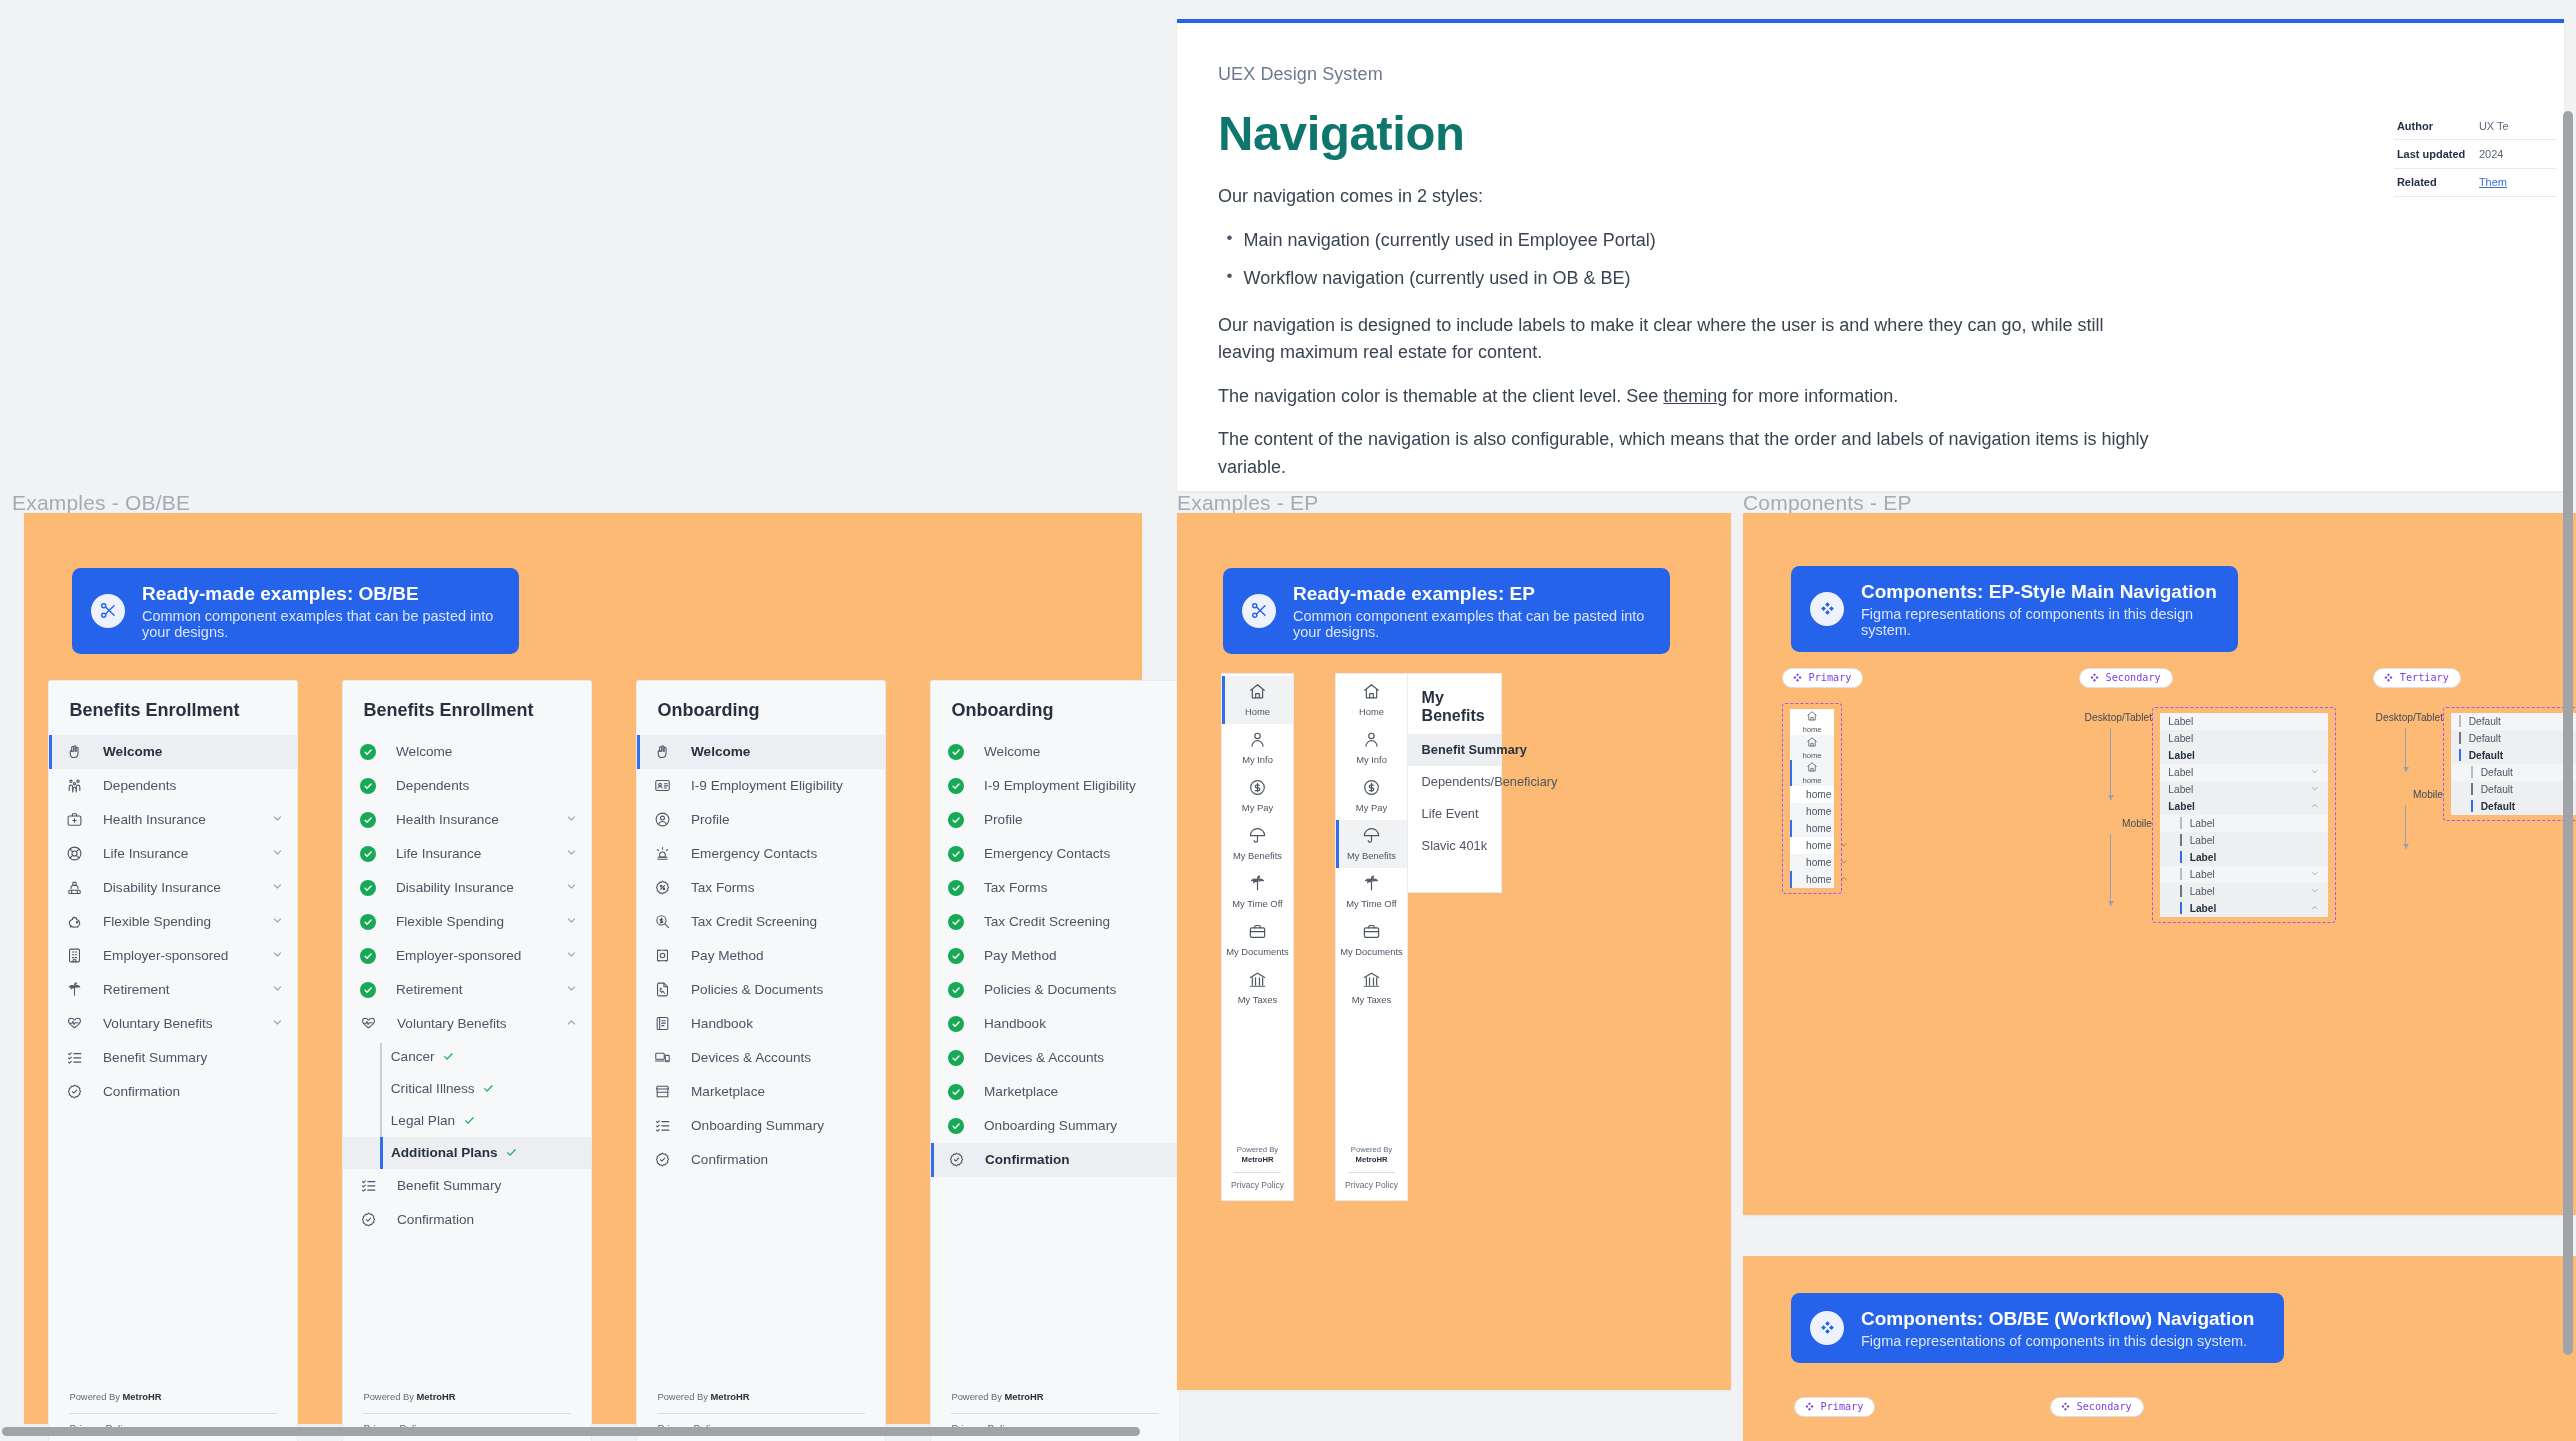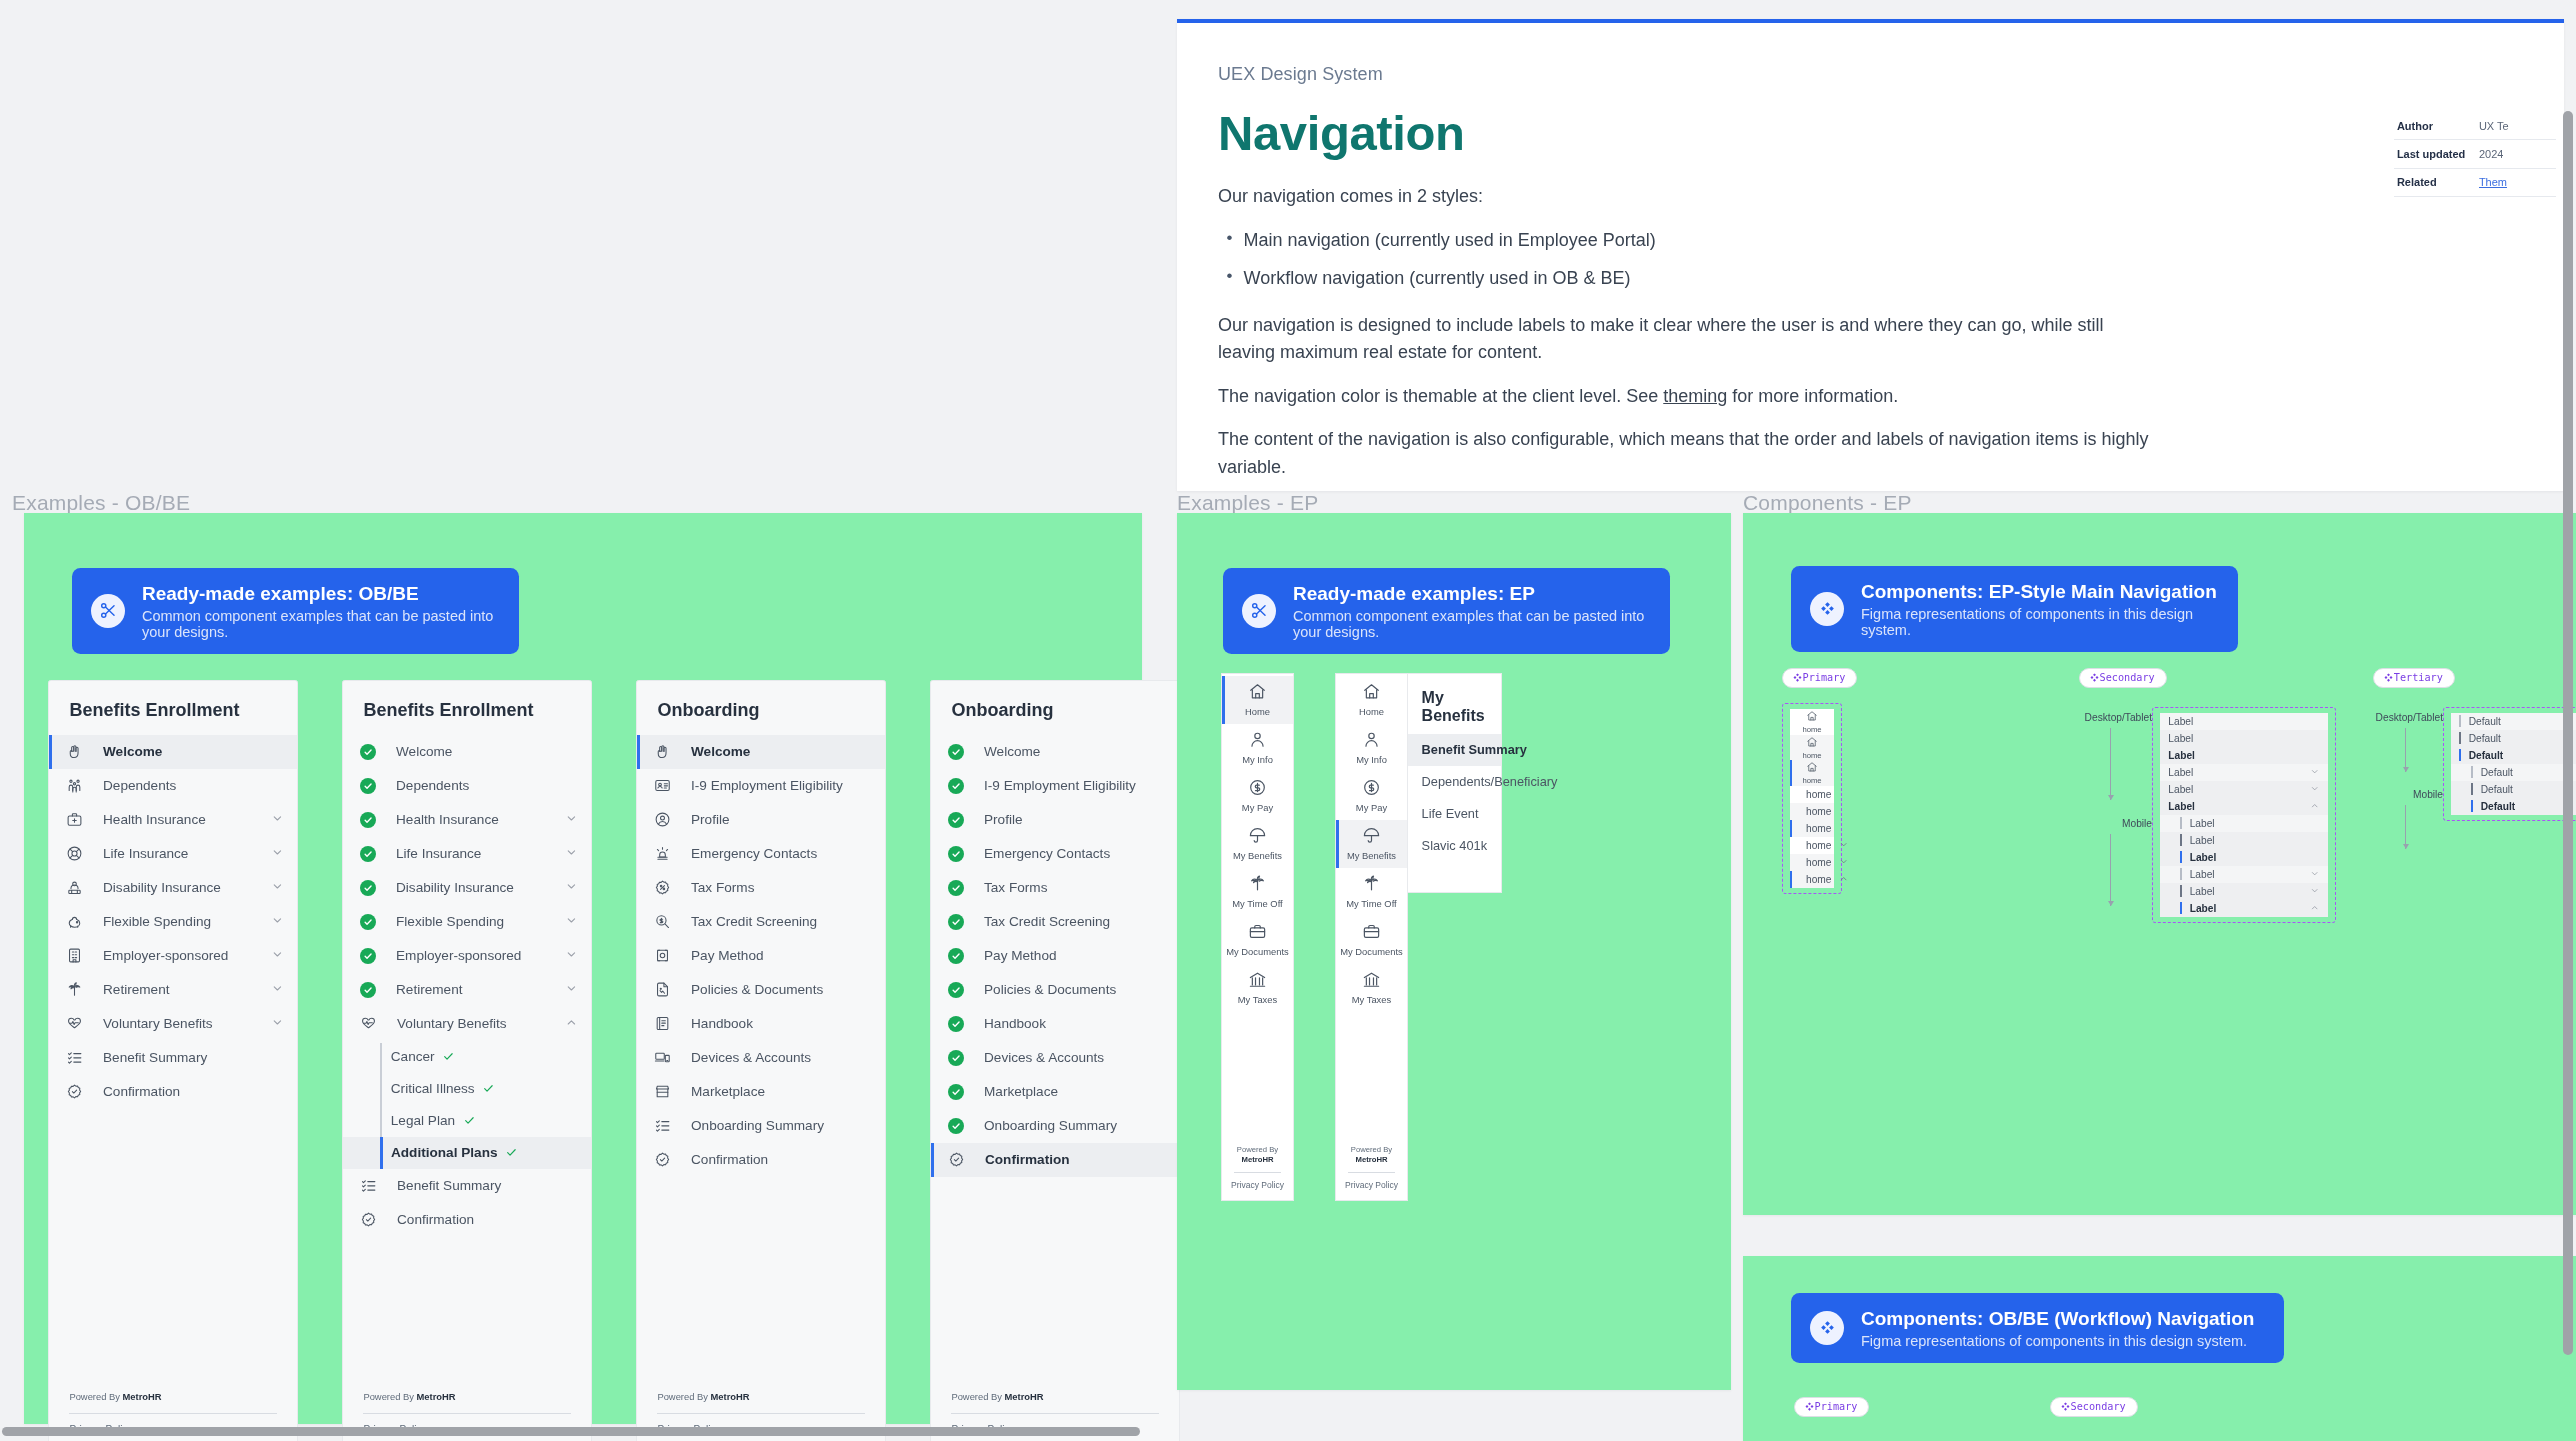--- a/index.html
+++ b/index.html
@@ -31,21 +31,21 @@
   
   .doc-meta{ position:absolute; right:8.5px; top:89px; width:162px; font-size:11px; }
   .doc-meta .row{ display:flex; border-bottom:0.9px solid #e6e9ee; padding:7.7px 3.4px; }
   .doc-meta .k{ font-weight:700; color:#243047; width:82px; flex:0 0 82px;}
   .doc-meta .v{ color:#5b6678; white-space:nowrap; overflow:hidden;}
   .doc-meta .v.link{ color:#3b6ee0; text-decoration:underline; }
 
   
   .band-label{ position:absolute; font-size:21px; color:#a5abb5; letter-spacing:0.2px; }
 
-  .section-card{ position:absolute; background:#86efac; box-shadow:0 0.9px 2.6px rgba(16,24,40,.05);padding-left:32px; }
+  .section-card{ position:absolute; background:#fdba74; box-shadow:0 0.9px 2.6px rgba(16,24,40,.05);padding-left:32px; }
 
   
   .banner{ display:flex; align-items:center; gap:17px; background:#2563eb;
            border-radius:8.5px; padding:13.6px 19px; color:#fff; }
   .banner .circ{ width:34px;height:34px;border-radius:50%;background:#eef2ff;
                  display:flex;align-items:center;justify-content:center; flex:0 0 34px;}
   .banner .bt{ font-size:19px; font-weight:700; line-height:1.25; }
   .banner .bs{ font-size:14.5px; color:#dbe4fb; margin-top:2.6px;}
 
   
@@ -91,21 +91,21 @@
   .ep-foot .pb b{color:#27313f;}
   .ep-foot .rule{ height:0.9px;background:#d8dce2;margin:0 5.1px 6.8px;}
   .ep-foot .pp{ font-size:8.5px;color:#5f6b7a;}
 
   .ep-sub{ background:#fff; border:0.9px solid #e8eaed; border-left:none; width:94px; }
   .ep-sub .st{ font-size:16px;font-weight:700;color:#27313f;padding:15.3px 13.6px 8.5px;}
   .ep-si{ font-size:12.8px; color:#4b5563; padding:8.5px 13.6px; white-space:nowrap;}
   .ep-si.active{ background:#eceef1; font-weight:700; color:#27313f; }
 
   
-  .figma-chip{ display:inline-flex; align-items:center; border:0.9px solid #dcdfe5;
+  .figma-chip{ display:inline-flex; align-items:center; gap:6px; border:0.9px solid #dcdfe5;
                border-radius:851px; padding:3.4px 11px 3.4px 8.5px; background:#fff;
                font-family:"DejaVu Sans Mono", monospace; font-size:10.2px; color:#7b3fe4;}
   .figma-chip svg{ width:11px;height:11px;}
   .dashed{ border:1.3px dashed #a855f7; border-radius:3.4px; }
   .cmp-row{ display:flex; align-items:center; gap:7.7px; height:17px; padding:0 8.5px; background:#f4f5f6; font-size:10.2px; color:#4b5563;}
   .cmp-row.white{ background:#fff; }
   .cmp-row.sel:before{ content:""; position:absolute; left:0;top:0;bottom:0;width:2.6px;background:#2f6fed;}
   .cmp-wrap{ position:relative; }
   .cmp-stack{ width:60px; }
   .cmp-v{ position:relative; display:flex; flex-direction:column; align-items:center; justify-content:center;

